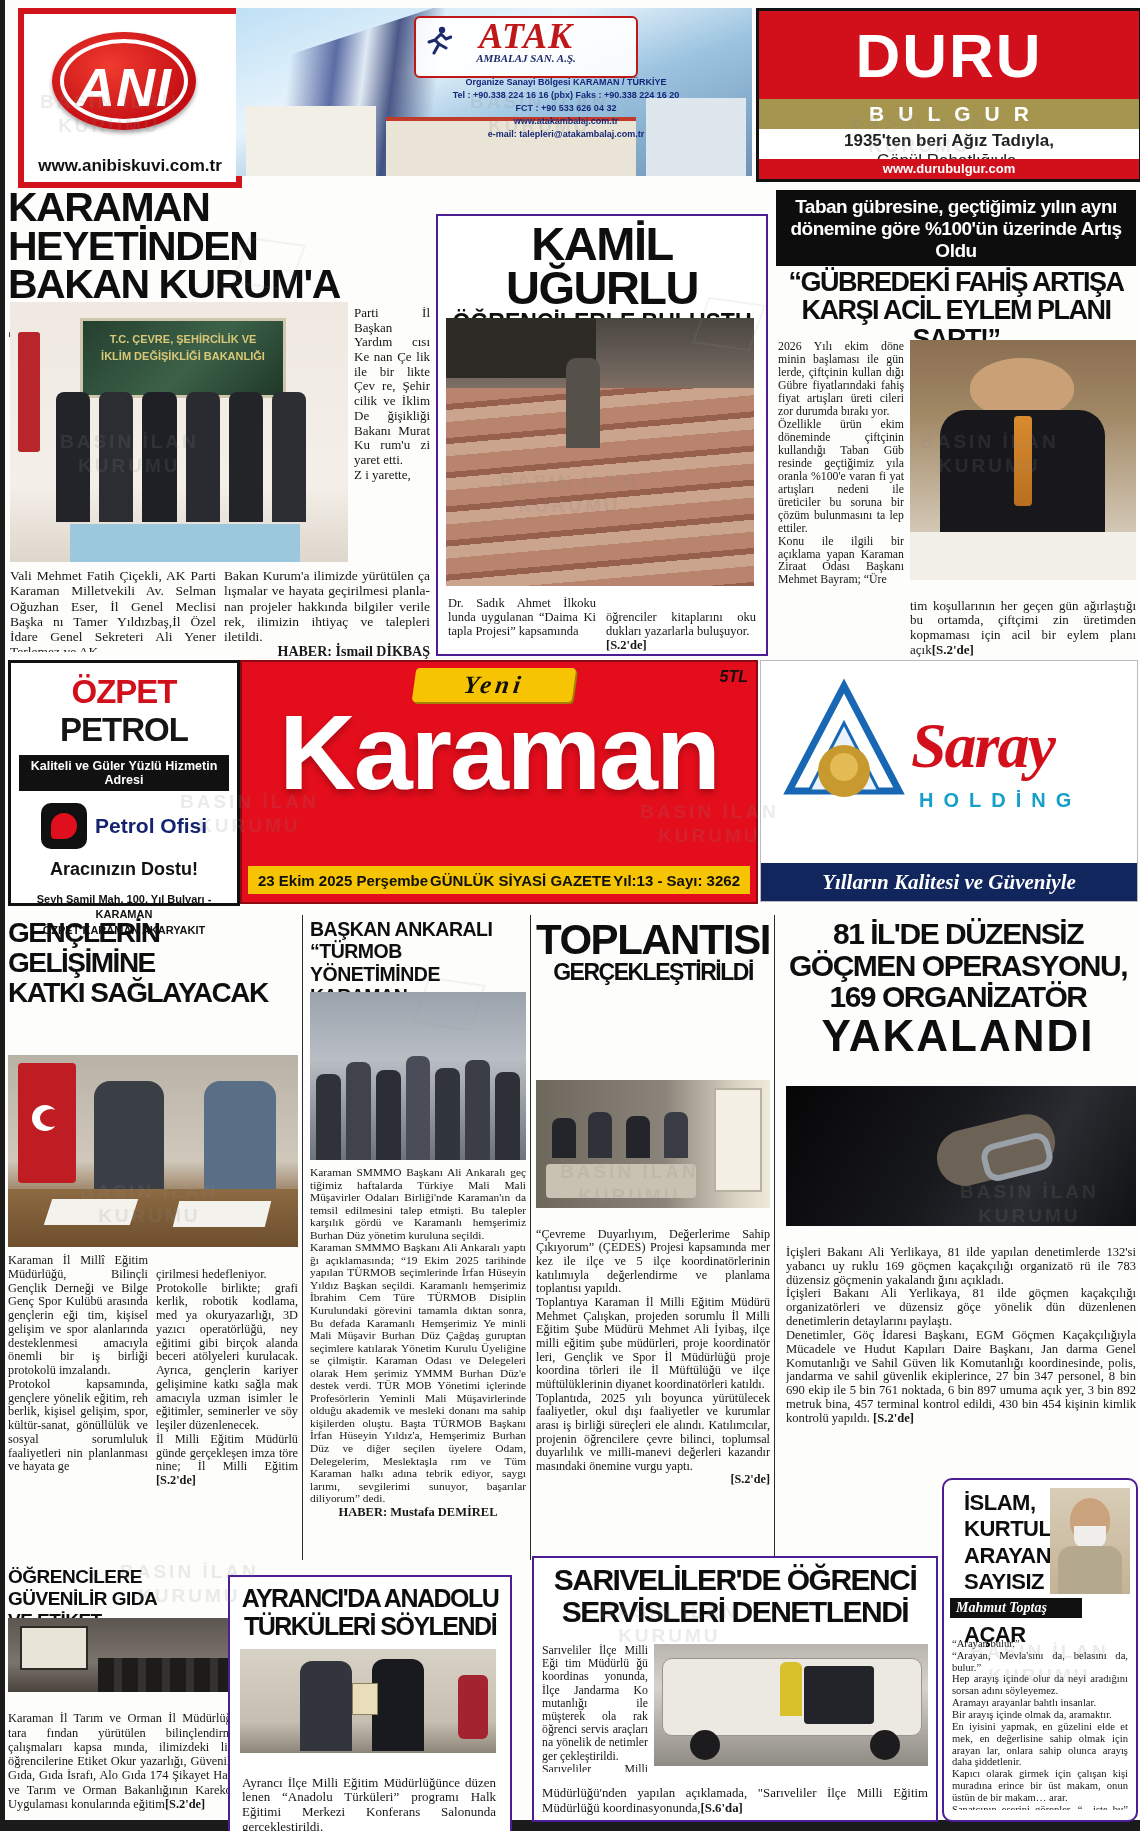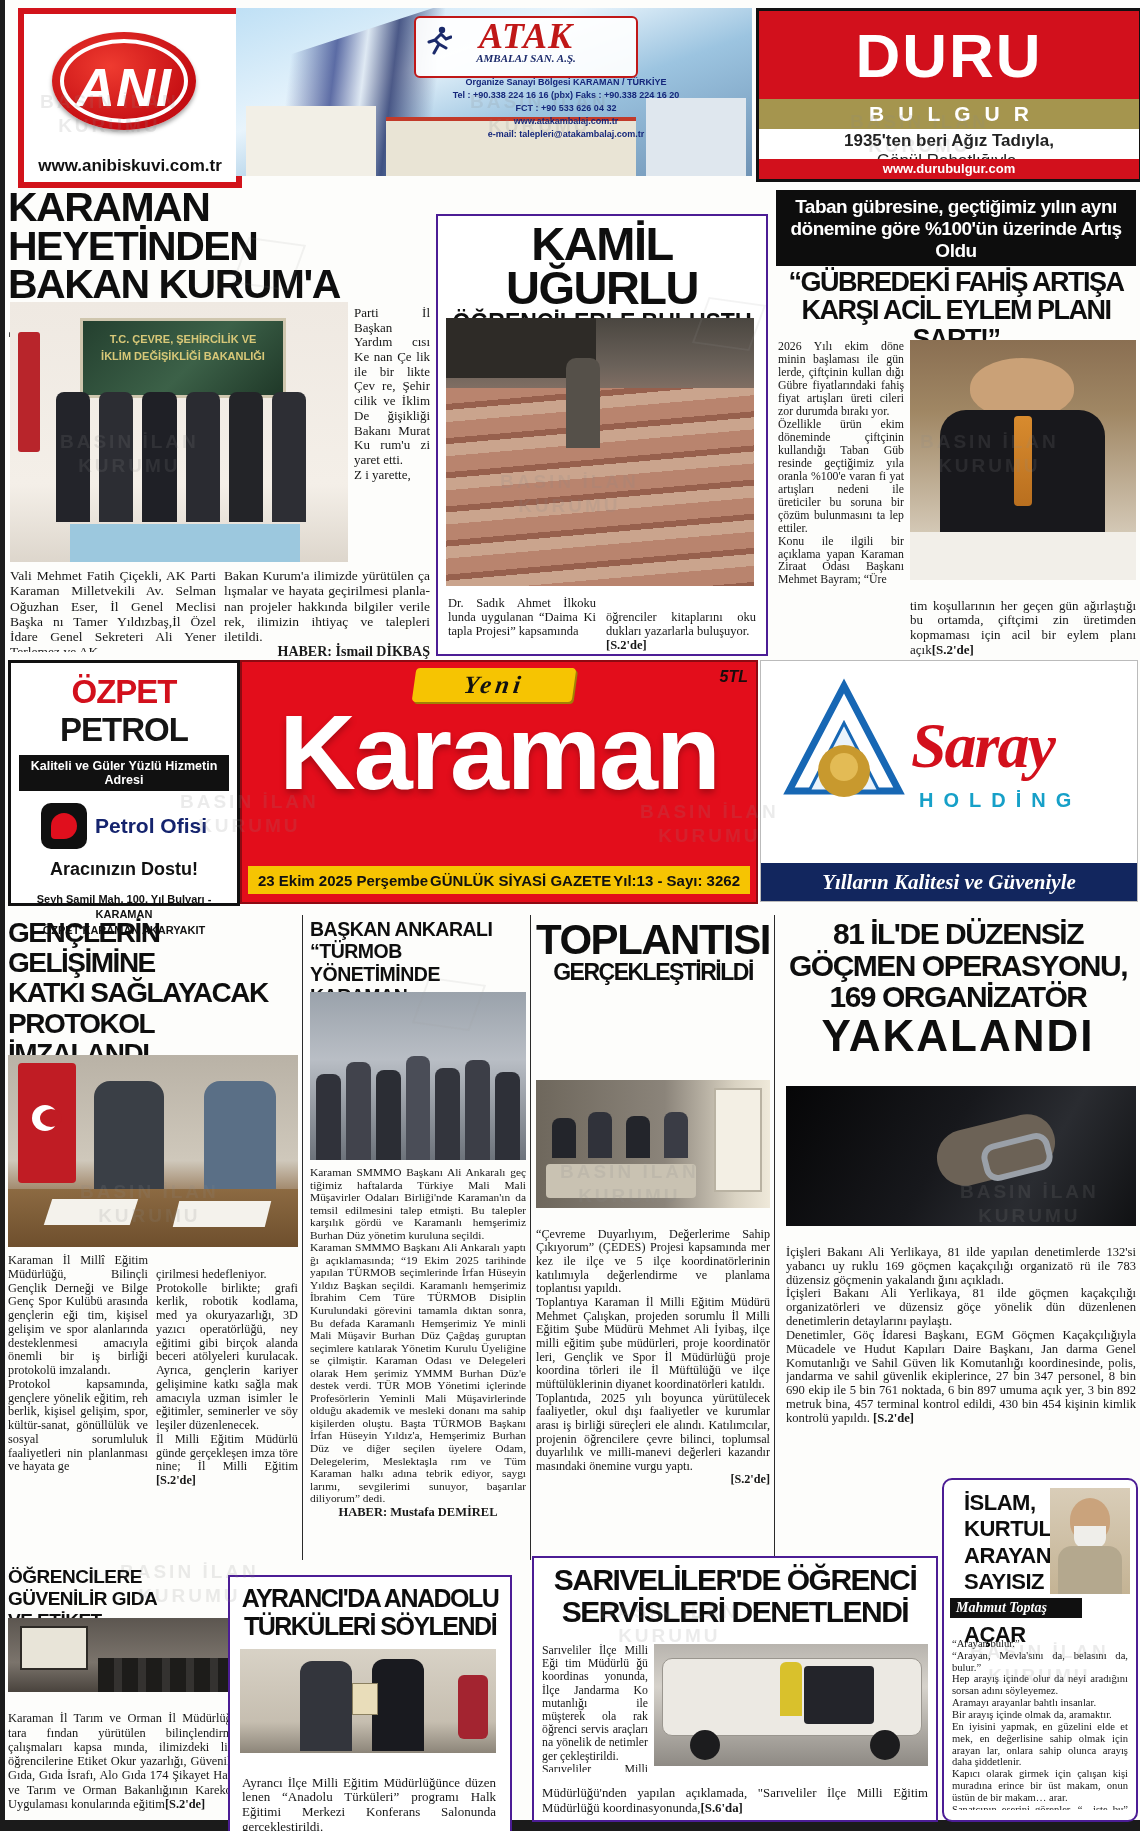--- a/index.html
+++ b/index.html
@@ -221,21 +221,20 @@
     <div class="strip">Yılların Kalitesi ve Güveniyle</div>
   </div>
 
   <div class="rule-v" style="left:302px;top:915px;height:645px;"></div>
   <div class="rule-v" style="left:530px;top:915px;height:645px;"></div>
   <div class="rule-v" style="left:774px;top:915px;height:645px;"></div>
 
   <div class="abs hl" style="left:8px;top:918px;width:290px;font-size:28px;line-height:1.08;">
     <div>GENÇLERİN GELİŞİMİNE</div>
     <div>KATKI SAĞLAYACAK</div>
-    <div>PROTOKOL İMZALANDI</div>
   </div>
   <div class="photo" style="left:8px;top:1055px;width:290px;height:192px;background:linear-gradient(#b9b2a6 0%,#cfc8bb 55%,#8a6844 78%,#7a5a39 100%);">
     <div style="position:absolute;left:10px;top:8px;width:58px;height:120px;background:#c01c24;border-radius:4px;">
       <div style="position:absolute;left:14px;top:42px;width:26px;height:26px;background:#fff;border-radius:50%;"></div>
       <div style="position:absolute;left:22px;top:46px;width:22px;height:18px;background:#c01c24;border-radius:50%;"></div>
     </div>
     <div style="position:absolute;left:86px;top:26px;width:70px;height:108px;background:#3a3f46;border-radius:16px 16px 0 0;"></div>
     <div style="position:absolute;left:196px;top:26px;width:72px;height:108px;background:#5a6f86;border-radius:16px 16px 0 0;"></div>
     <div style="position:absolute;left:0;bottom:0;width:100%;height:58px;background:linear-gradient(#8c6a42,#6e4f2d);"></div>
     <div style="position:absolute;left:40px;bottom:22px;width:86px;height:26px;background:#f4f2ec;transform:skewX(-18deg);"></div>

